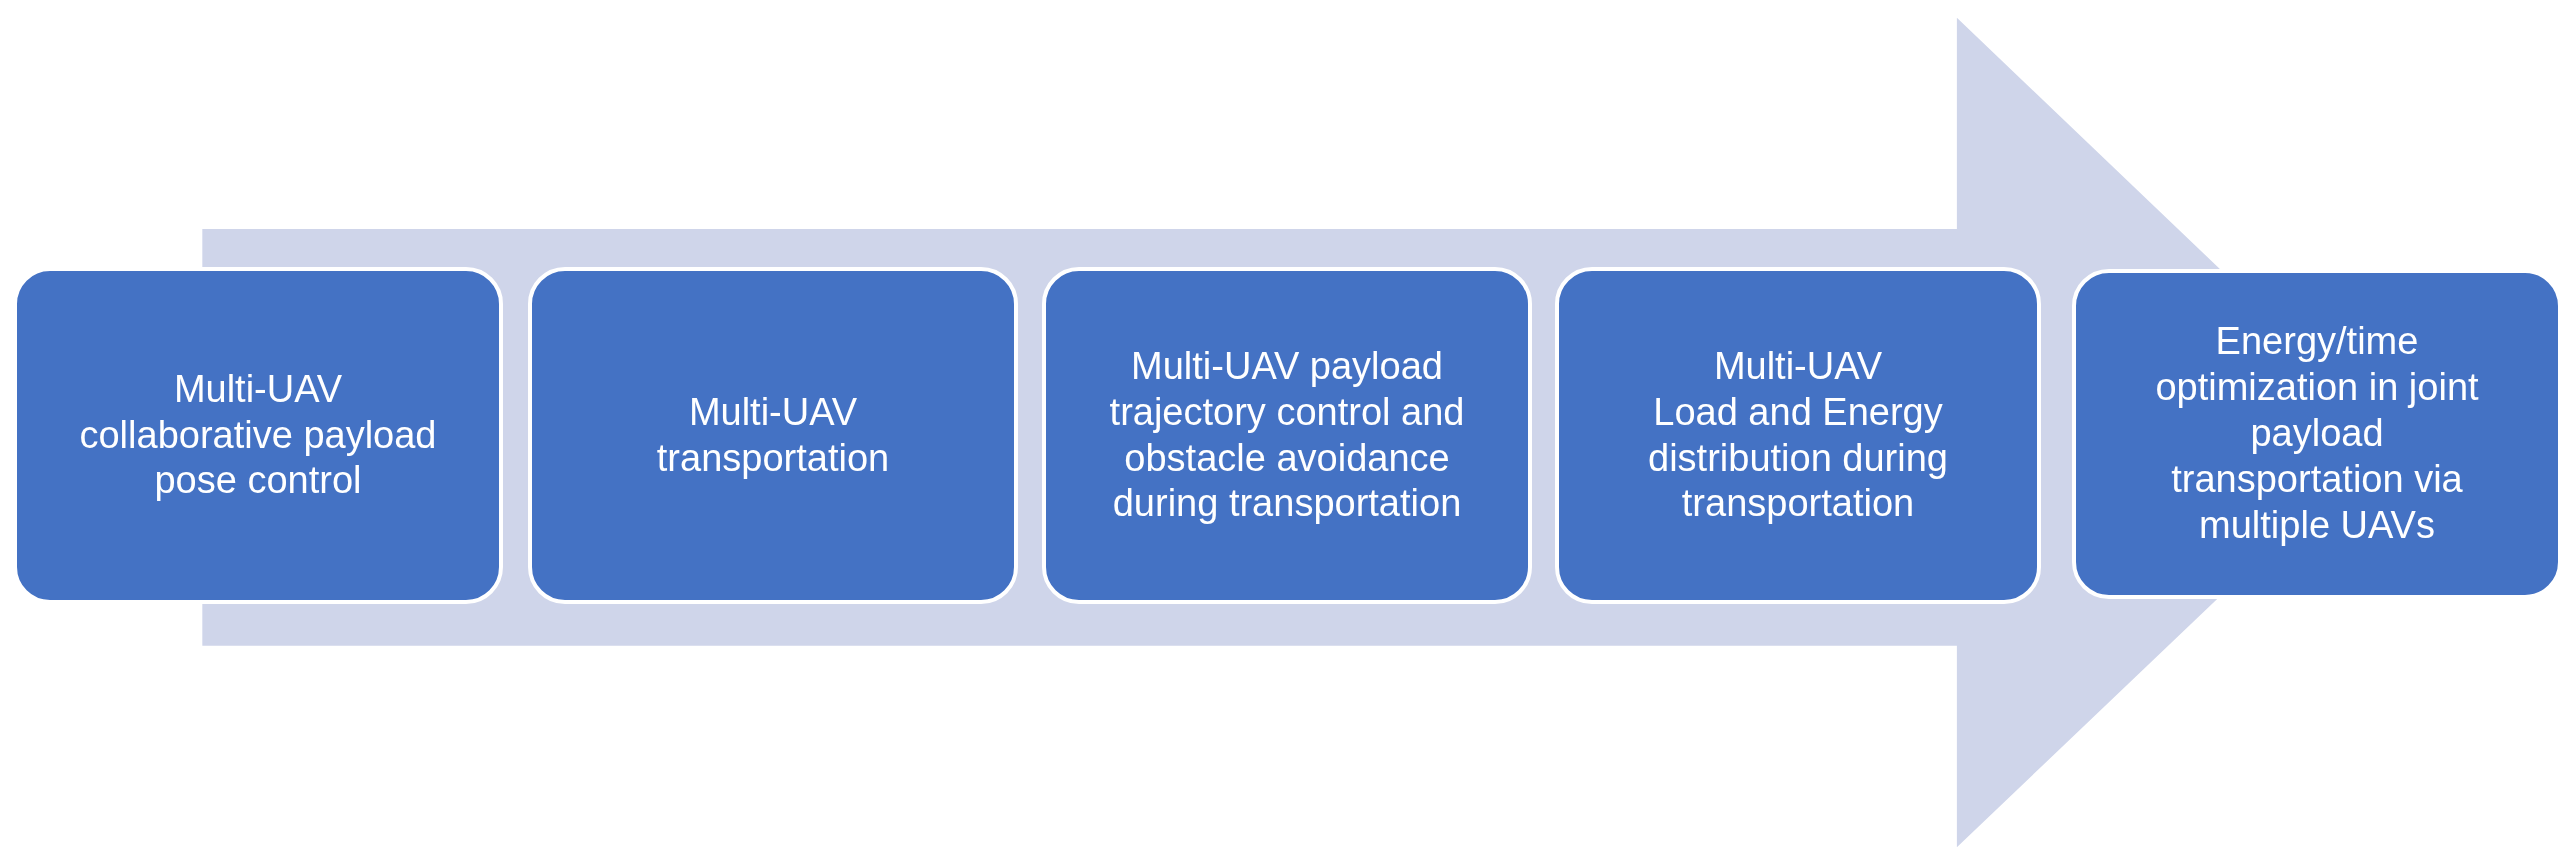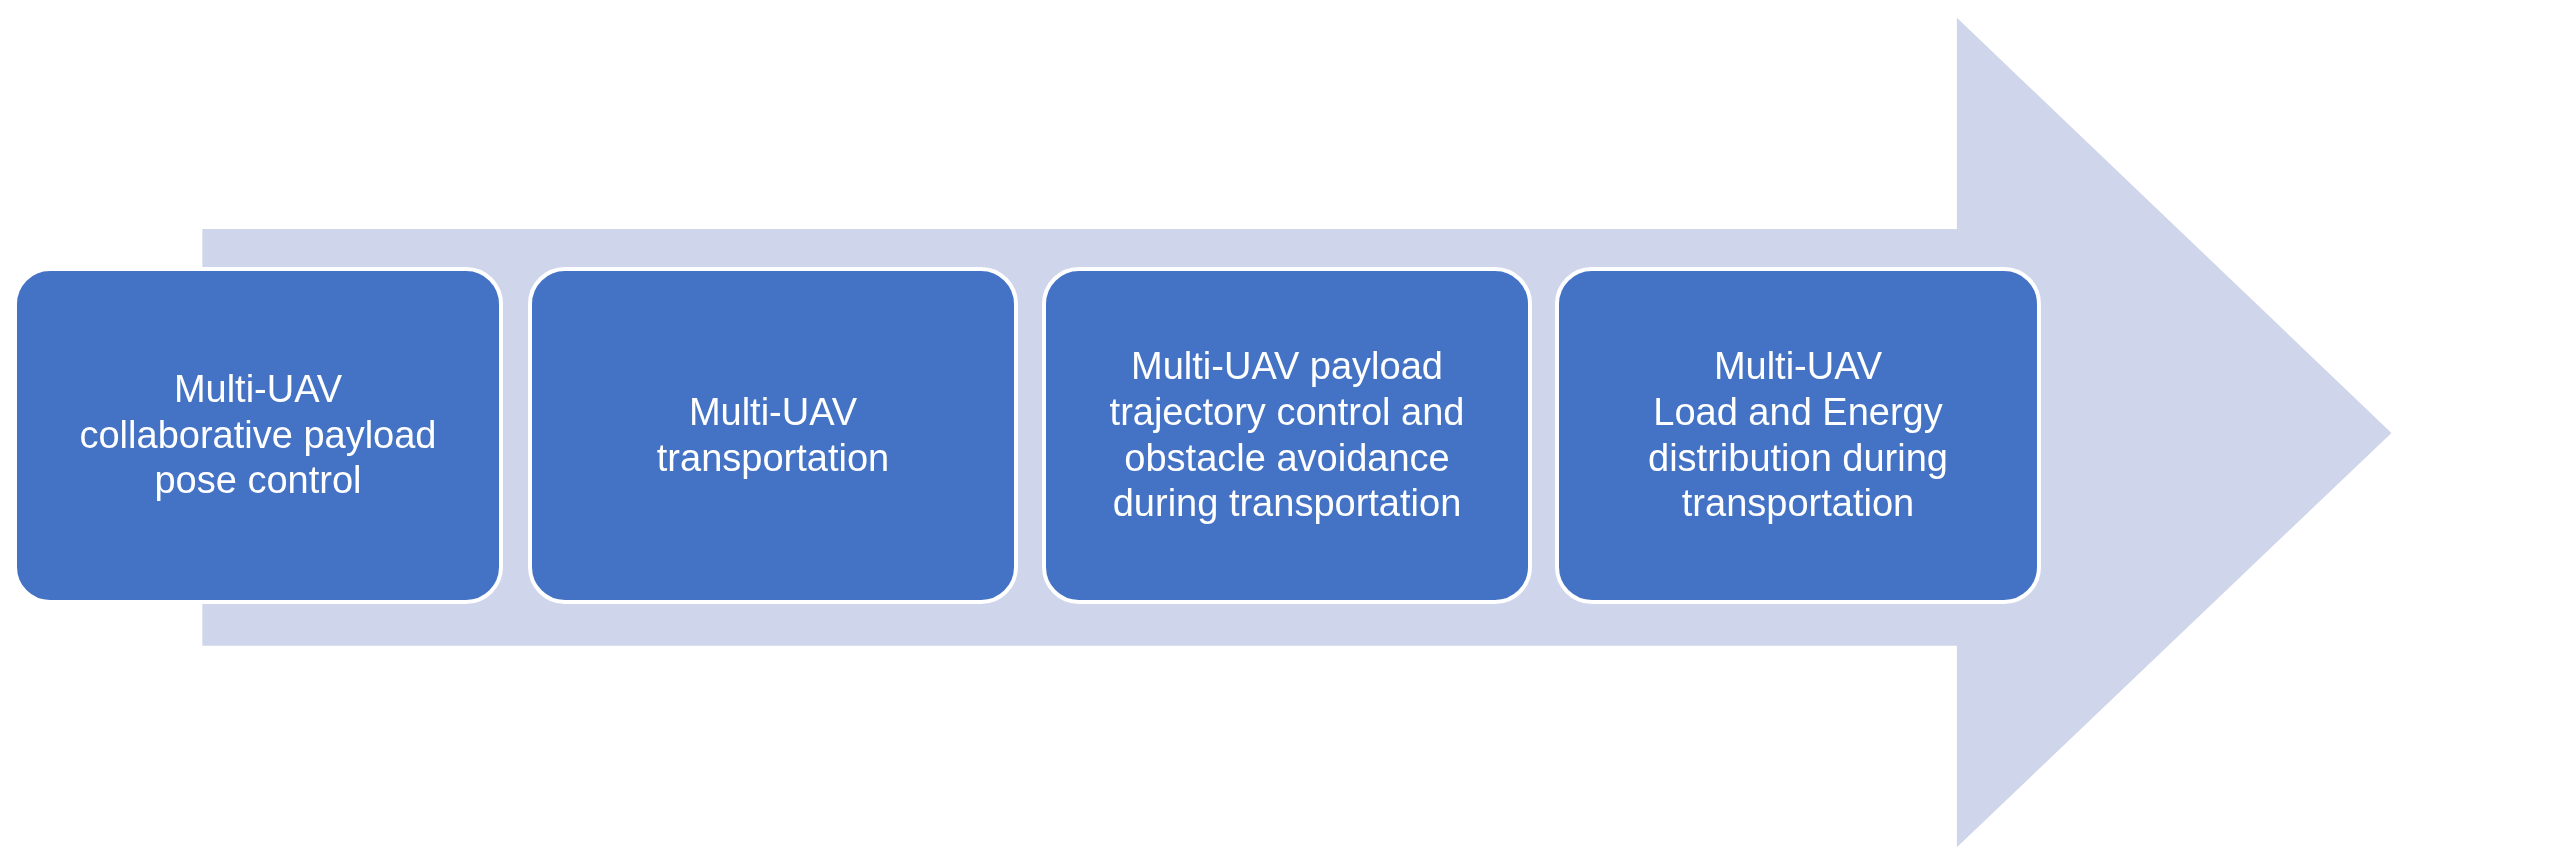--- a/index.html
+++ b/index.html
@@ -72,15 +72,22 @@
 during transportation</div>
   </div>
 
   <div class="process-box" style="left:1555px; top:267px; width:486px; height:337px;">
     <div class="box-label">Multi-UAV
 Load and Energy
 distribution during
 transportation</div>
   </div>
 
+  <div class="process-box" style="left:2072px; top:269px; width:490px; height:330px;">
+    <div class="box-label">Energy/time
+optimization in joint
+payload
+transportation via
+multiple UAVs</div>
+  </div>
 
 </div>
 
 
 </body></html>

